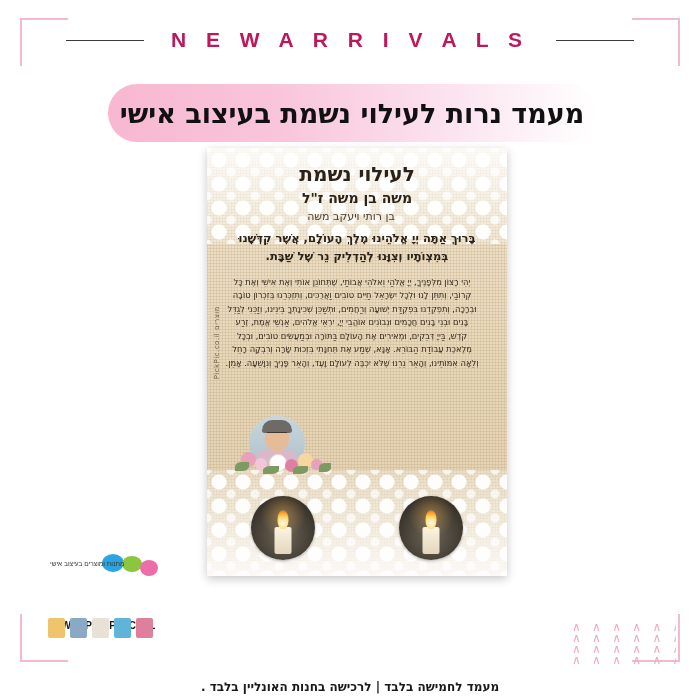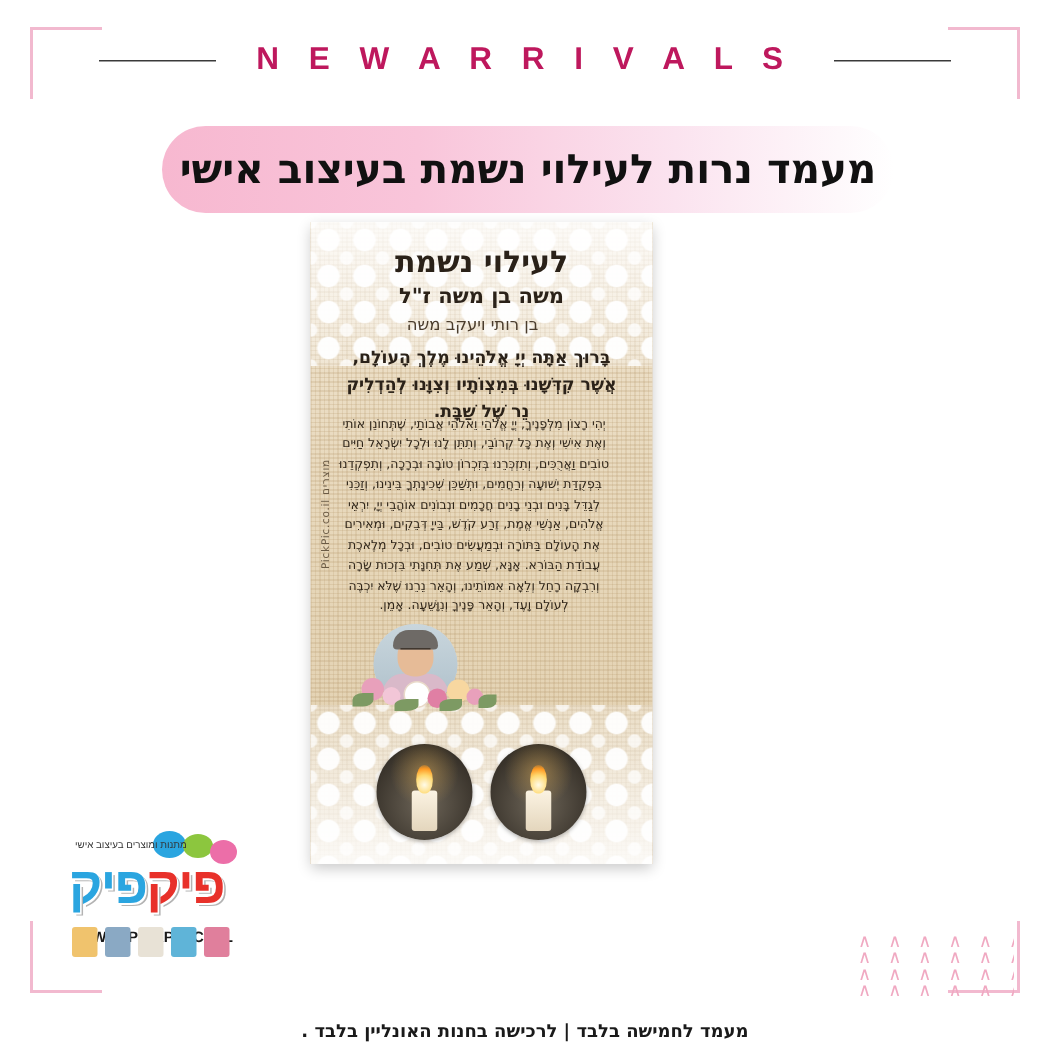--- a/index.html
+++ b/index.html
@@ -74,21 +74,21 @@
     font-weight: bold;
     color: #111111;
     white-space: nowrap;
   }
 
   
   .poster {
     position: absolute;
     top: 148px;
     left: 207px;
-    width: 228px;
+    width: 300px;
     height: 428px;
     background: #e9dcc4;
     box-shadow: 0 3px 9px rgba(0,0,0,0.22);
     overflow: hidden;
   }
   
   .poster::before {
     content: "";
     position: absolute;
     inset: 0;
@@ -418,23 +418,20 @@
       <div class="candle-flame"></div>
     </div>
   </div>
 </div>
 
 <div class="logo">
   <span class="logo-blob" style="left:58px; top:-4px; width:22px; height:18px; background:#2aa5e0;"></span>
   <span class="logo-blob" style="left:78px; top:-2px; width:20px; height:16px; background:#8cc63e;"></span>
   <span class="logo-blob" style="left:96px; top:2px;  width:18px; height:16px; background:#ec6ea8;"></span>
   <span class="logo-tag">מתנות ומוצרים בעיצוב אישי</span>
-  <div class="logo-word">
-    <span>פיק</span><span class="b2">פיק</span>
-  </div>
   <div class="logo-url">WWW. PICKPIC.CO.IL</div>
   <div class="logo-items">
     <span class="logo-item" style="background:#f0c36d;"></span>
     <span class="logo-item" style="background:#8aa9c4;"></span>
     <span class="logo-item" style="background:#e8e2d6;"></span>
     <span class="logo-item" style="background:#5fb4d8;"></span>
     <span class="logo-item" style="background:#e07f9c;"></span>
   </div>
 </div>
 

